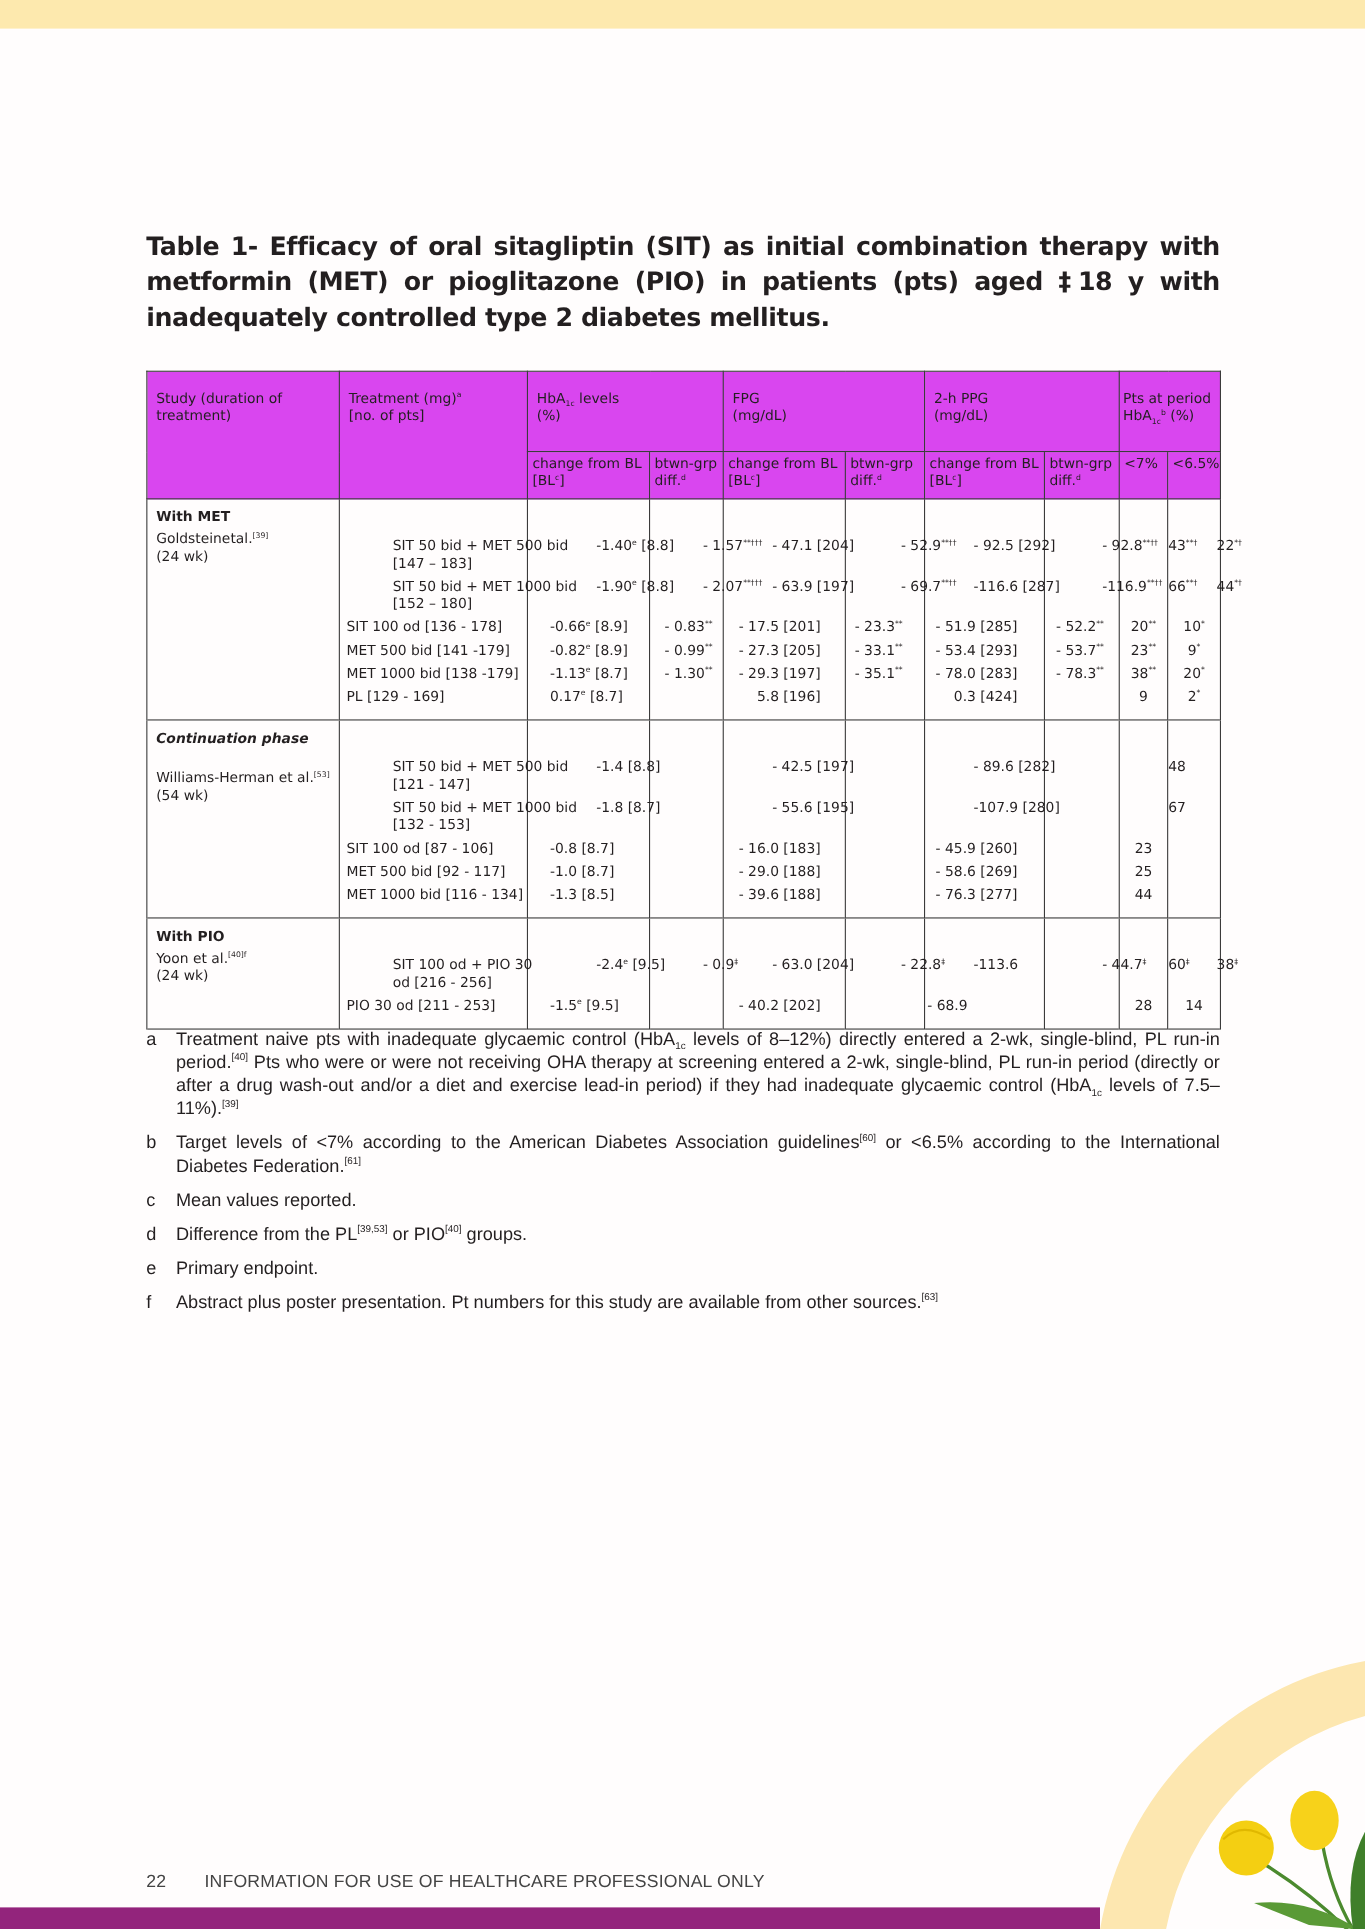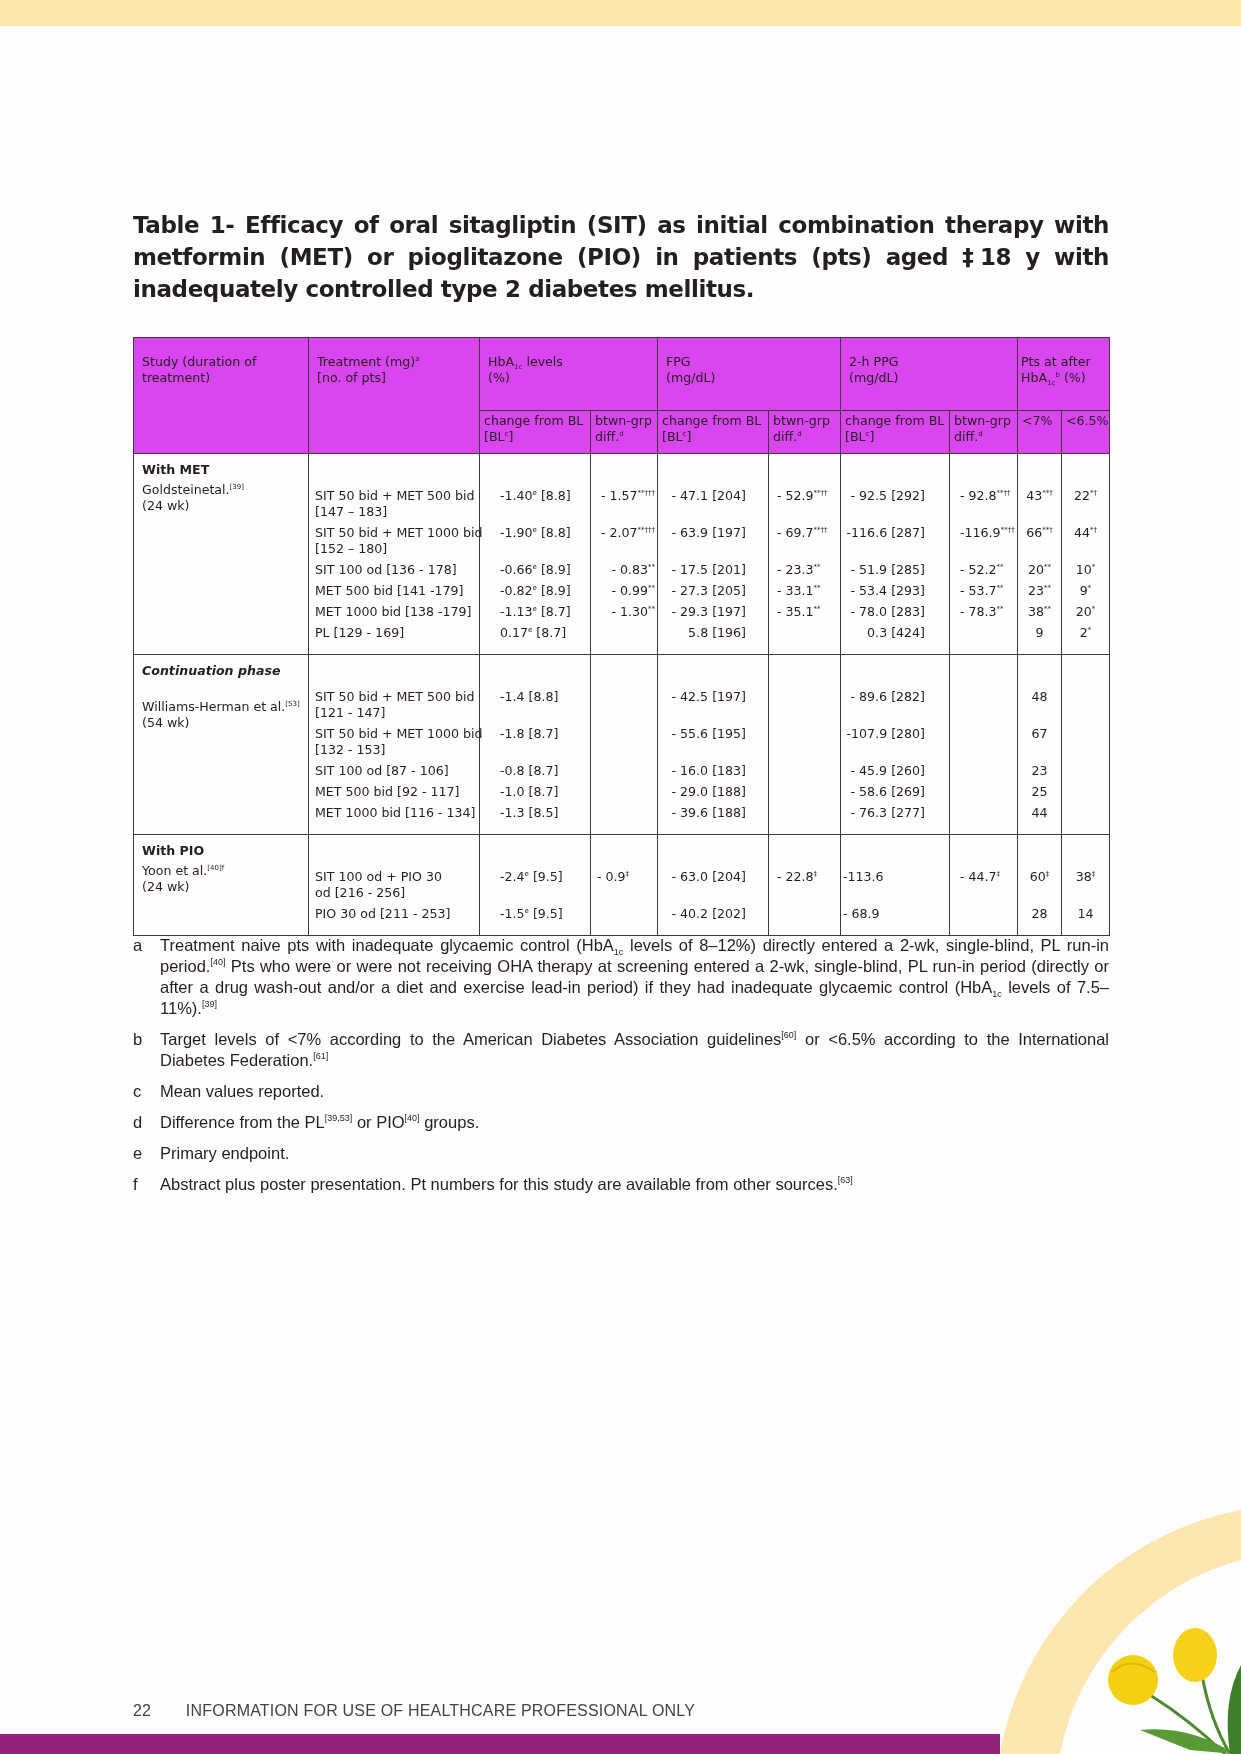--- a/index.html
+++ b/index.html
@@ -23,21 +23,21 @@
   table.main thead td { background: #d946ef; border: 1.5px solid #3b3b3b; }
   .h1 td { height: 56px; padding: 16px 8px 0 8px !important; }
   .h2 td { height: 40px; padding: 2px 4px 0 4px !important; }
   .sec { border-top: 1.5px solid #3b3b3b; border-bottom: 1.5px solid #3b3b3b; }
   .study-cell { padding: 8px 8px 0 8px !important; }
   .grp { font-weight: bold; display: block; margin-bottom: 4px; }
   .phase { font-style: italic; display: block; margin-bottom: 20px; font-weight: bold; }
   .line { display: block; }
   .cellstack { display: flex; flex-direction: column; }
   .r { display: block; white-space: nowrap; }
-  .r2 { height: 37px; }
+  .r2 { height: 37px; margin-left: 42px; }
   .r1 { height: 21px; }
   sup { font-size: 7px; line-height: 0; vertical-align: 5px; }
   sub { font-size: 7px; line-height: 0; vertical-align: -3px; }
   .footnotes {
     position: absolute; left: 133px; top: 935px; width: 976px;
     font-family: "Liberation Sans", sans-serif; font-size: 16.5px; line-height: 21px; color: #231f20;
   }
   .fn { display: flex; margin-bottom: 10px; }
   .fn .letter { width: 27px; flex: 0 0 27px; }
   .fn .text { flex: 1; text-align: justify; }
@@ -82,21 +82,21 @@
         <span>HbA</span><sub>1c</sub><span> levels</span><br>
         <span>(%)</span>
       </td>
       <td colspan="2">
         <span>FPG</span><br><span>(mg/dL)</span>
       </td>
       <td colspan="2">
         <span>2-h PPG</span><br><span>(mg/dL)</span>
       </td>
       <td colspan="2" style="padding-left:3px !important;padding-right:2px !important;">
-        <span>Pts at after</span><br>
+        <span>Pts at period</span><br>
         <span>HbA</span><sub>1c</sub><sup>b</sup><span> (%)</span>
       </td>
     </tr>
     <tr class="h2">
       <td><span>change from BL</span><br><span>[BL</span><sup>c</sup><span>]</span></td>
       <td><span>btwn-grp</span><br><span>diff.</span><sup>d</sup></td>
       <td><span>change from BL</span><br><span>[BL</span><sup>c</sup><span>]</span></td>
       <td><span>btwn-grp</span><br><span>diff.</span><sup>d</sup></td>
       <td><span>change from BL</span><br><span>[BL</span><sup>c</sup><span>]</span></td>
       <td><span>btwn-grp</span><br><span>diff.</span><sup>d</sup></td>
@@ -124,21 +124,21 @@
         <td style="padding:34px 2px 8px 20px;text-align:left">
           <div class="cellstack">
             <span class="r r2"><span>-1.40</span><sup>e</sup><span> [8.8]</span></span>
             <span class="r r2"><span>-1.90</span><sup>e</sup><span> [8.8]</span></span>
             <span class="r r1"><span>-0.66</span><sup>e</sup><span> [8.9]</span></span>
             <span class="r r1"><span>-0.82</span><sup>e</sup><span> [8.9]</span></span>
             <span class="r r1"><span>-1.13</span><sup>e</sup><span> [8.7]</span></span>
             <span class="r r1"><span>0.17</span><sup>e</sup><span> [8.7]</span></span>
           </div>
         </td>
-        <td style="padding:34px 2px 8px 6px;text-align:right">
+        <td style="padding:34px 2px 8px 6px;text-align:center">
           <div class="cellstack">
             <span class="r r2"><span>- 1.57</span><sup>**†††</sup></span>
             <span class="r r2"><span>- 2.07</span><sup>**†††</sup></span>
             <span class="r r1"><span>- 0.83</span><sup>**</sup></span>
             <span class="r r1"><span>- 0.99</span><sup>**</sup></span>
             <span class="r r1"><span>- 1.30</span><sup>**</sup></span>
             <span class="r r1"><span></span><sup></sup></span>
           </div>
         </td>
         <td style="padding:34px 22px 8px 2px;text-align:right">

